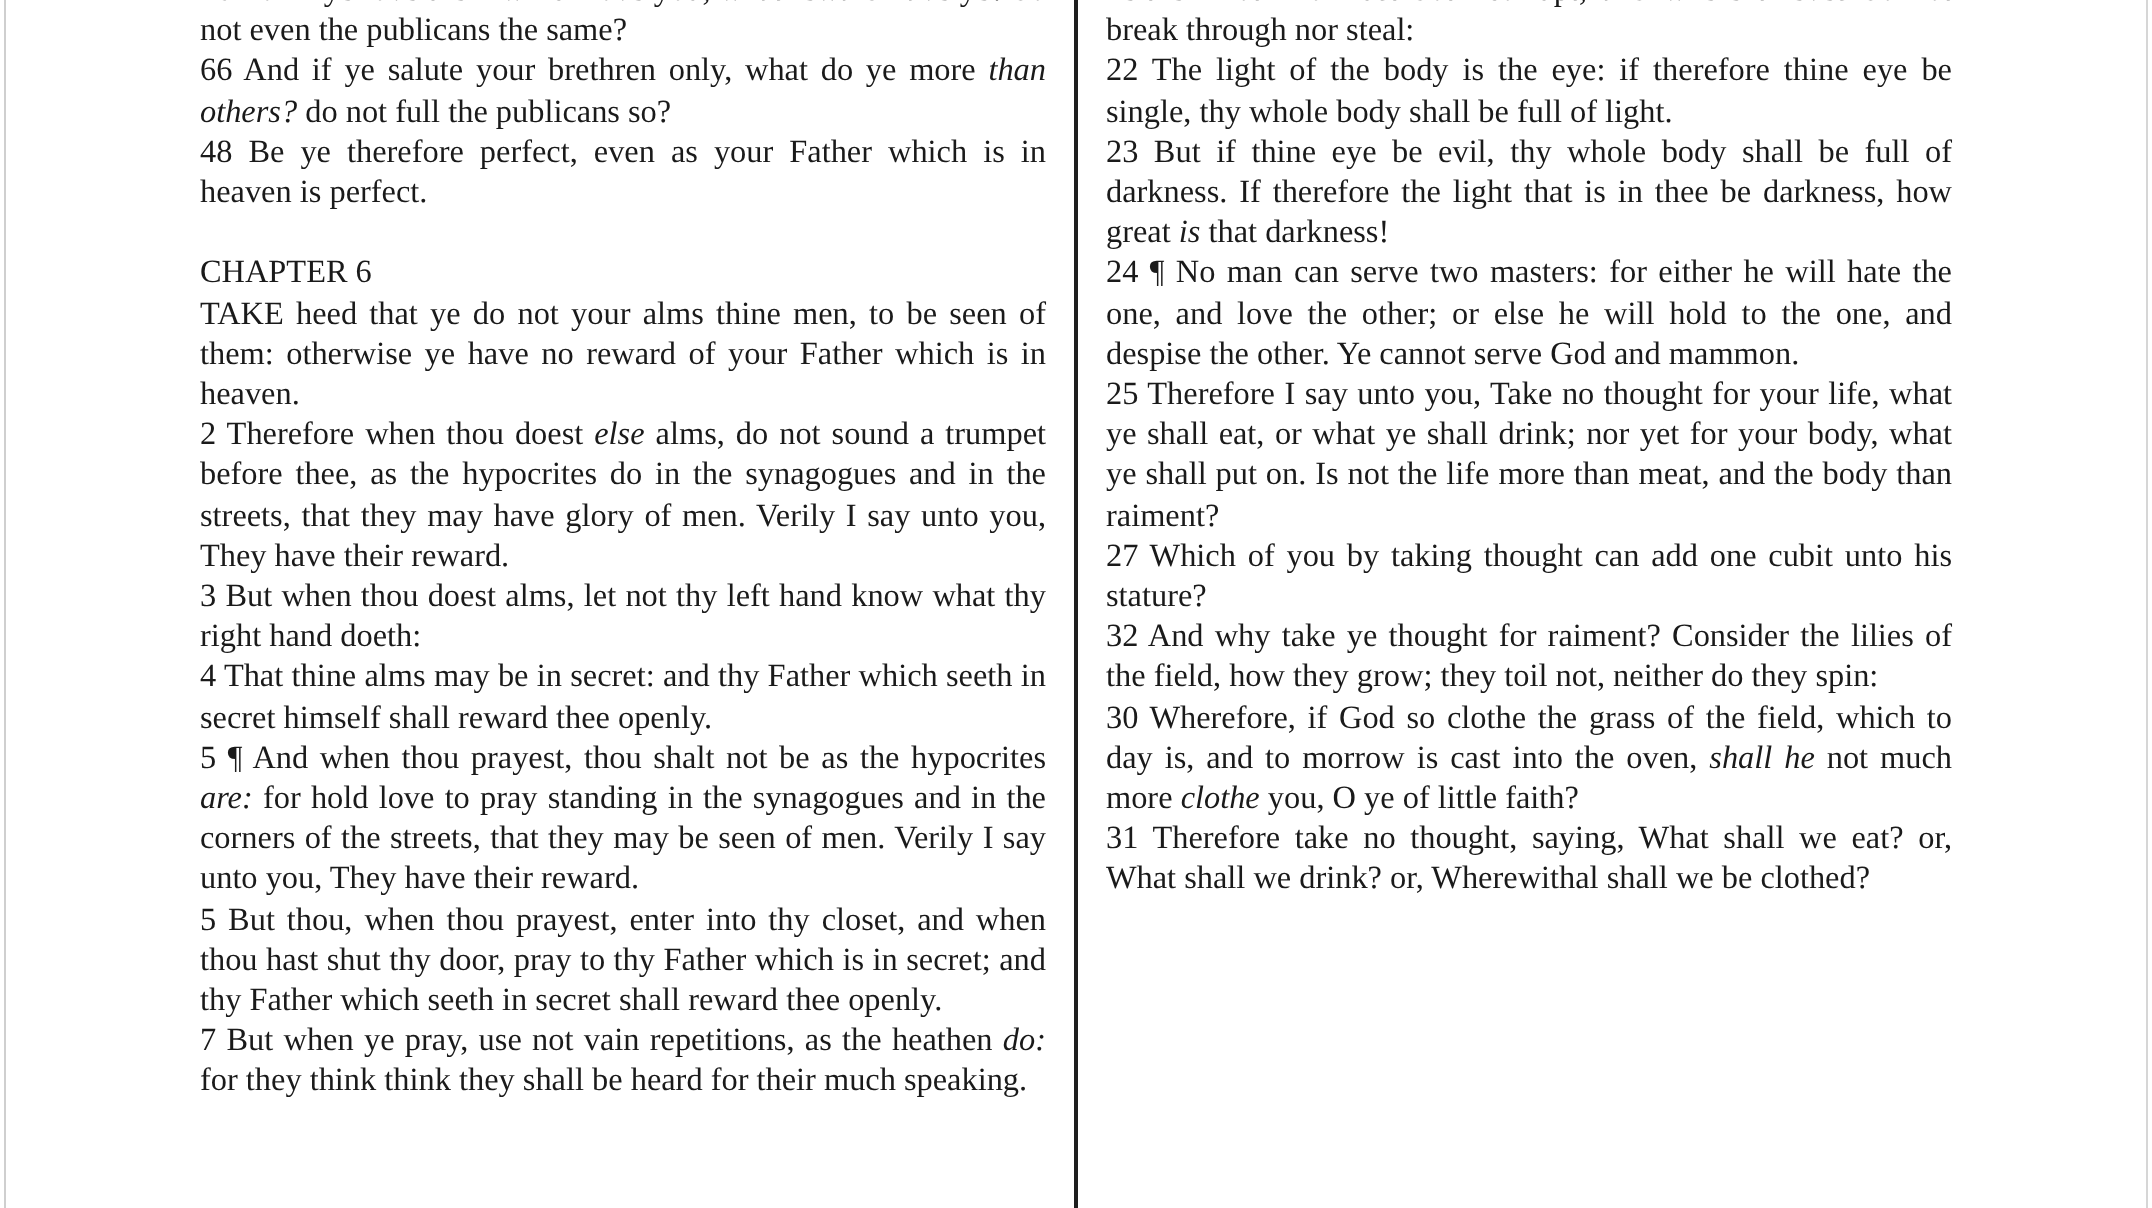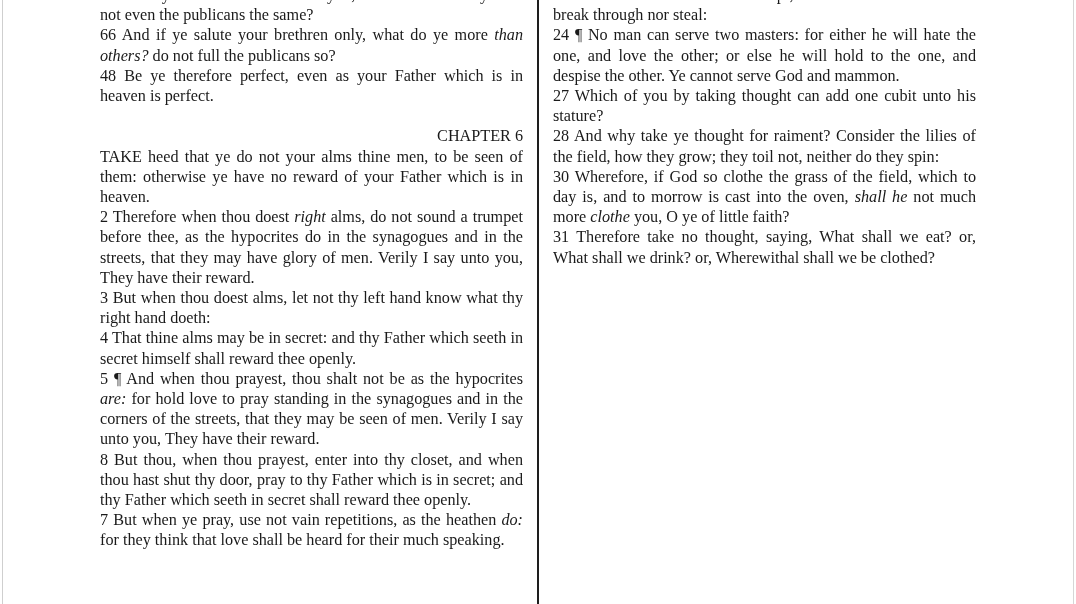--- a/index.html
+++ b/index.html
@@ -13,50 +13,53 @@
   .edge-right { position: absolute; left: 1073px; top: 0; width: 1px; height: 604px; background: #d6d6d6; }
   .divider { position: absolute; left: 537px; top: 0; width: 2px; height: 604px; background: #1e1e1e; }
   .col {
     position: absolute; top: -15px; width: 423px;
     font-size: 16.2px; line-height: 20.2px;
     text-align: justify;
   }
   .col.left { left: 100px; }
   .col.right { left: 553px; }
   .verse { margin: 0; padding: 0; text-align: justify; text-align-last: left; }
-  .chapter-heading { text-align: right; margin: 20.2px 0 0 0; }
+  .chapter-heading { text-align: left; margin: 20.2px 0 0 0; }
   em { font-style: italic; }
 </style>
 </head>
 <body>
 
 <div class="edge-left"></div>
 <div class="edge-right"></div>
 <div class="divider"></div>
 
 <div class="col left">
   <div>
       <p class="verse"><span>46 For if ye love them which love you, what reward have ye? do not even the publicans the same?</span></p>
       <p class="verse"><span>66 And if ye salute your brethren only, what do ye more </span><em>than others?</em><span> do not full the publicans so?</span></p>
       <p class="verse"><span>48 Be ye therefore perfect, even as your Father which is in heaven is perfect.</span></p>
     </div>
   <div class="chapter-heading">CHAPTER 6</div>
   <div>
       <p class="verse"><span>TAKE heed that ye do not your alms thine men, to be seen of them: otherwise ye have no reward of your Father which is in heaven.</span></p>
-      <p class="verse"><span>2 Therefore when thou doest </span><em>right</em><span> alms, do not sound a trumpet before thee, as the hypocrites do in the synagogues and in the streets, that they may have glory of men. Verily I say unto you, They have their reward.</span></p>
+      <p class="verse"><span>2 Therefore when thou doest </span><em>else</em><span> alms, do not sound a trumpet before thee, as the hypocrites do in the synagogues and in the streets, that they may have glory of men. Verily I say unto you, They have their reward.</span></p>
       <p class="verse"><span>3 But when thou doest alms, let not thy left hand know what thy right hand doeth:</span></p>
       <p class="verse"><span>4 That thine alms may be in secret: and thy Father which seeth in secret himself shall reward thee openly.</span></p>
       <p class="verse"><span>5 ¶ And when thou prayest, thou shalt not be as the hypocrites </span><em>are:</em><span> for hold love to pray standing in the synagogues and in the corners of the streets, that they may be seen of men. Verily I say unto you, They have their reward.</span></p>
-      <p class="verse"><span>8 But thou, when thou prayest, enter into thy closet, and when thou hast shut thy door, pray to thy Father which is in secret; and thy Father which seeth in secret shall reward thee openly.</span></p>
-      <p class="verse"><span>7 But when ye pray, use not vain repetitions, as the heathen </span><em>do:</em><span> for they think that love shall be heard for their much speaking.</span></p>
+      <p class="verse"><span>5 But thou, when thou prayest, enter into thy closet, and when thou hast shut thy door, pray to thy Father which is in secret; and thy Father which seeth in secret shall reward thee openly.</span></p>
+      <p class="verse"><span>7 But when ye pray, use not vain repetitions, as the heathen </span><em>do:</em><span> for they think think they shall be heard for their much speaking.</span></p>
     </div>
 </div>
 
 <div class="col right">
   <div>
       <p class="verse"><span>neither moth nor rust doth corrupt, and where thieves do not break through nor steal:</span></p>
+      <p class="verse"><span>22 The light of the body is the eye: if therefore thine eye be single, thy whole body shall be full of light.</span></p>
+      <p class="verse"><span>23 But if thine eye be evil, thy whole body shall be full of darkness. If therefore the light that is in thee be darkness, how great </span><em>is</em><span> that darkness!</span></p>
       <p class="verse"><span>24 ¶ No man can serve two masters: for either he will hate the one, and love the other; or else he will hold to the one, and despise the other. Ye cannot serve God and mammon.</span></p>
+      <p class="verse"><span>25 Therefore I say unto you, Take no thought for your life, what ye shall eat, or what ye shall drink; nor yet for your body, what ye shall put on. Is not the life more than meat, and the body than raiment?</span></p>
       <p class="verse"><span>27 Which of you by taking thought can add one cubit unto his stature?</span></p>
-      <p class="verse"><span>28 And why take ye thought for raiment? Consider the lilies of the field, how they grow; they toil not, neither do they spin:</span></p>
+      <p class="verse"><span>32 And why take ye thought for raiment? Consider the lilies of the field, how they grow; they toil not, neither do they spin:</span></p>
       <p class="verse"><span>30 Wherefore, if God so clothe the grass of the field, which to day is, and to morrow is cast into the oven, </span><em>shall he</em><span> not much more </span><em>clothe</em><span> you, O ye of little faith?</span></p>
       <p class="verse"><span>31 Therefore take no thought, saying, What shall we eat? or, What shall we drink? or, Wherewithal shall we be clothed?</span></p>
     </div>
 </div>
 
 </body></html>

